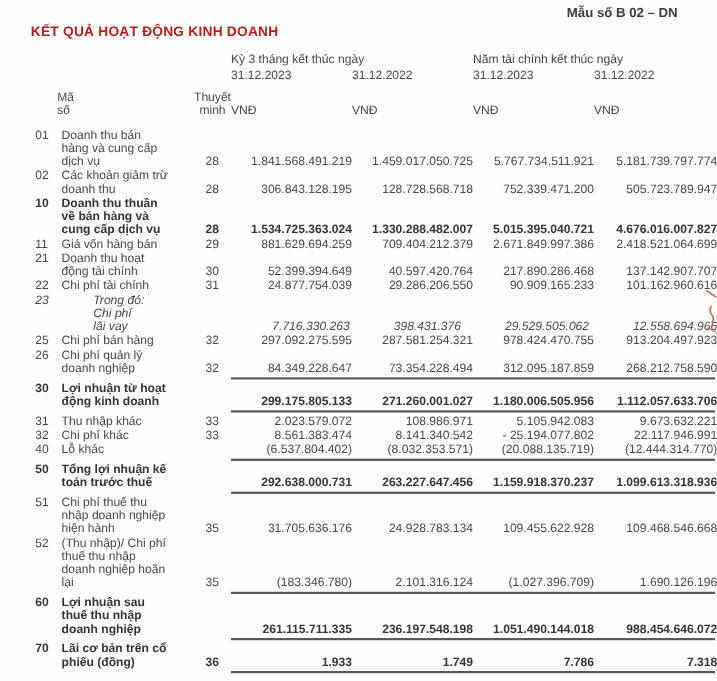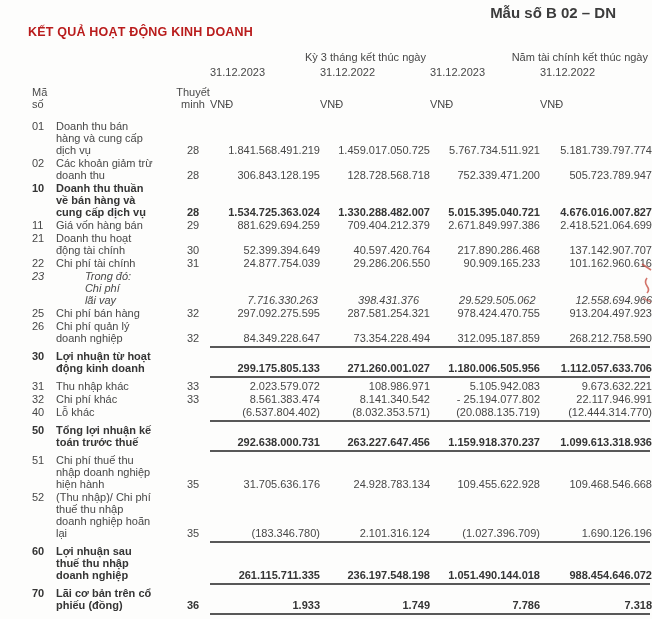--- a/index.html
+++ b/index.html
@@ -8,42 +8,42 @@
     width:652px; height:619px;
     background:#fdfdfc;
     font-family:"Liberation Sans", sans-serif;
     color:#474747;
     overflow:hidden;
     box-sizing:border-box;
   }
   .form-code {
     padding-top:4px; padding-right:36px;
     text-align:right;
-    font-size:15px; font-weight:bold; color:#3c3c3c;
+    font-size:12px; font-weight:bold; color:#3c3c3c;
   }
   .doc-title {
     margin:4px 0 0 28px;
     font-size:12.5px; font-weight:bold; color:#b91c1c;
     letter-spacing:.2px;
   }
   .table { margin:12px 0 0 28px; width:624px; font-size:11px; line-height:12px; }
   
   .c-code { width:28px; padding-left:4px; box-sizing:border-box; }
   .c-desc { width:120px; white-space:pre-line; }
   .c-note { width:34px; text-align:center; }
   .c-val  { width:110px; text-align:right; }
   .c-val.last { width:112px; }
   
   .thead { display:flex; align-items:flex-end; }
-  .h-small { white-space:pre-line; color:#4a4a4a; }
+  .h-small { white-space:pre-line; color:#4a4a4a;margin-left:20px; }
   .groups { display:flex; width:442px; }
   .group { display:flex; flex-direction:column; }
   .group.g1 { width:220px; }
   .group.g2 { width:222px; }
-  .g-label { text-align:right; padding-right:4px; color:#474747; }
+  .g-label { text-align:left; padding-right:4px; color:#474747; }
   .g-cols { display:flex; margin-top:3px; }
   .g-col { text-align:left; }
   .g-col.w1 { width:110px; }
   .g-col.w2 { width:112px; }
   .g-date { color:#474747; }
   .g-unit { margin-top:20px; color:#474747; }
   
   .tbody { margin-top:10px; }
   .row { display:flex; align-items:flex-end; margin-top:1px; }
   .row .c-code { align-self:flex-start; }

